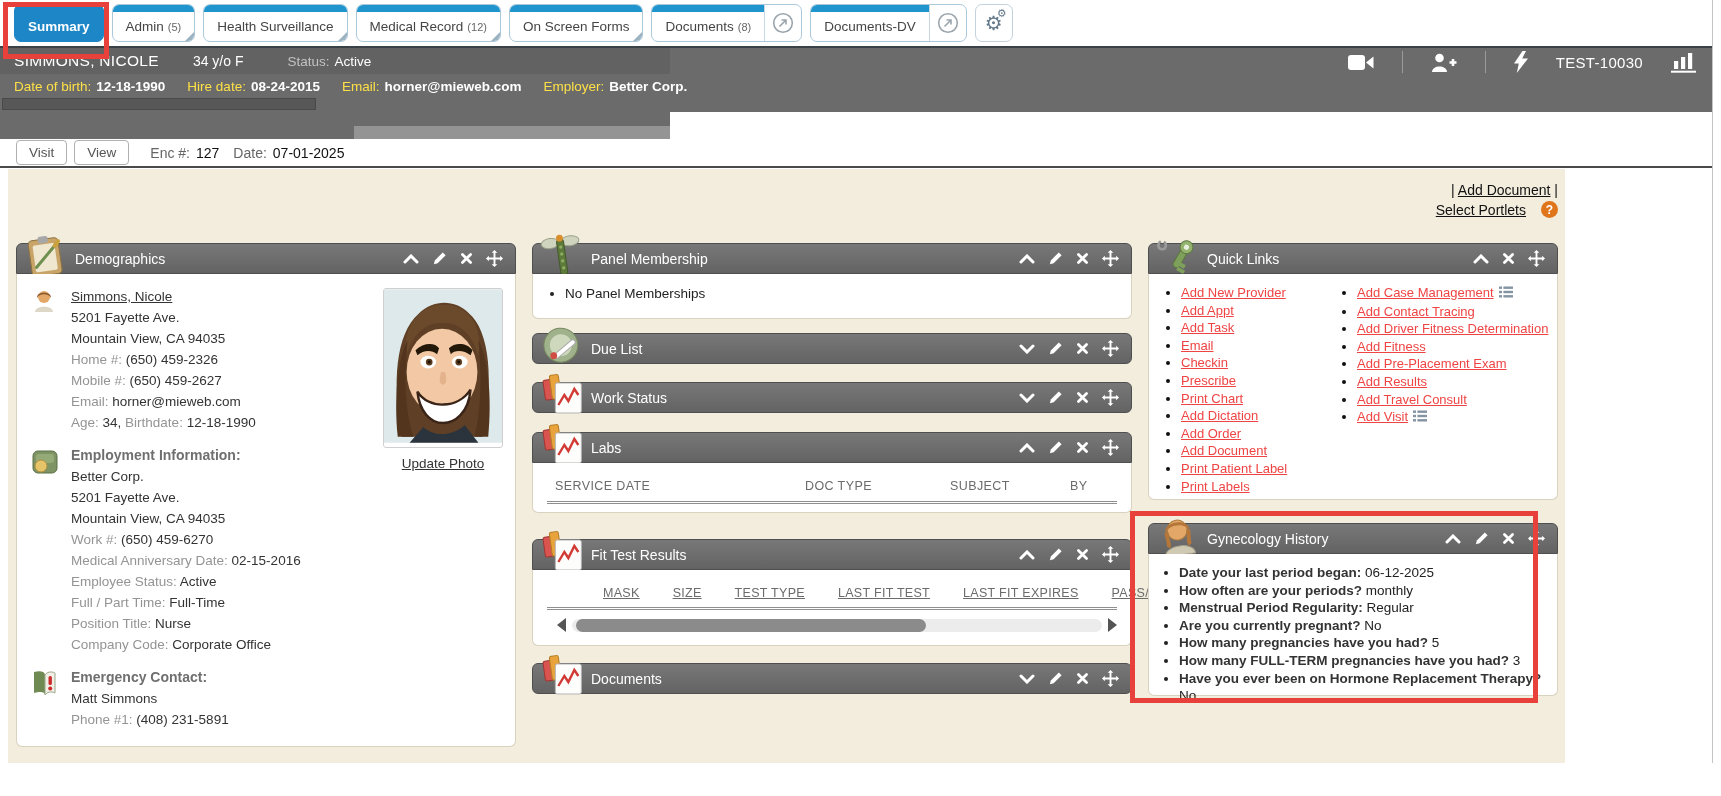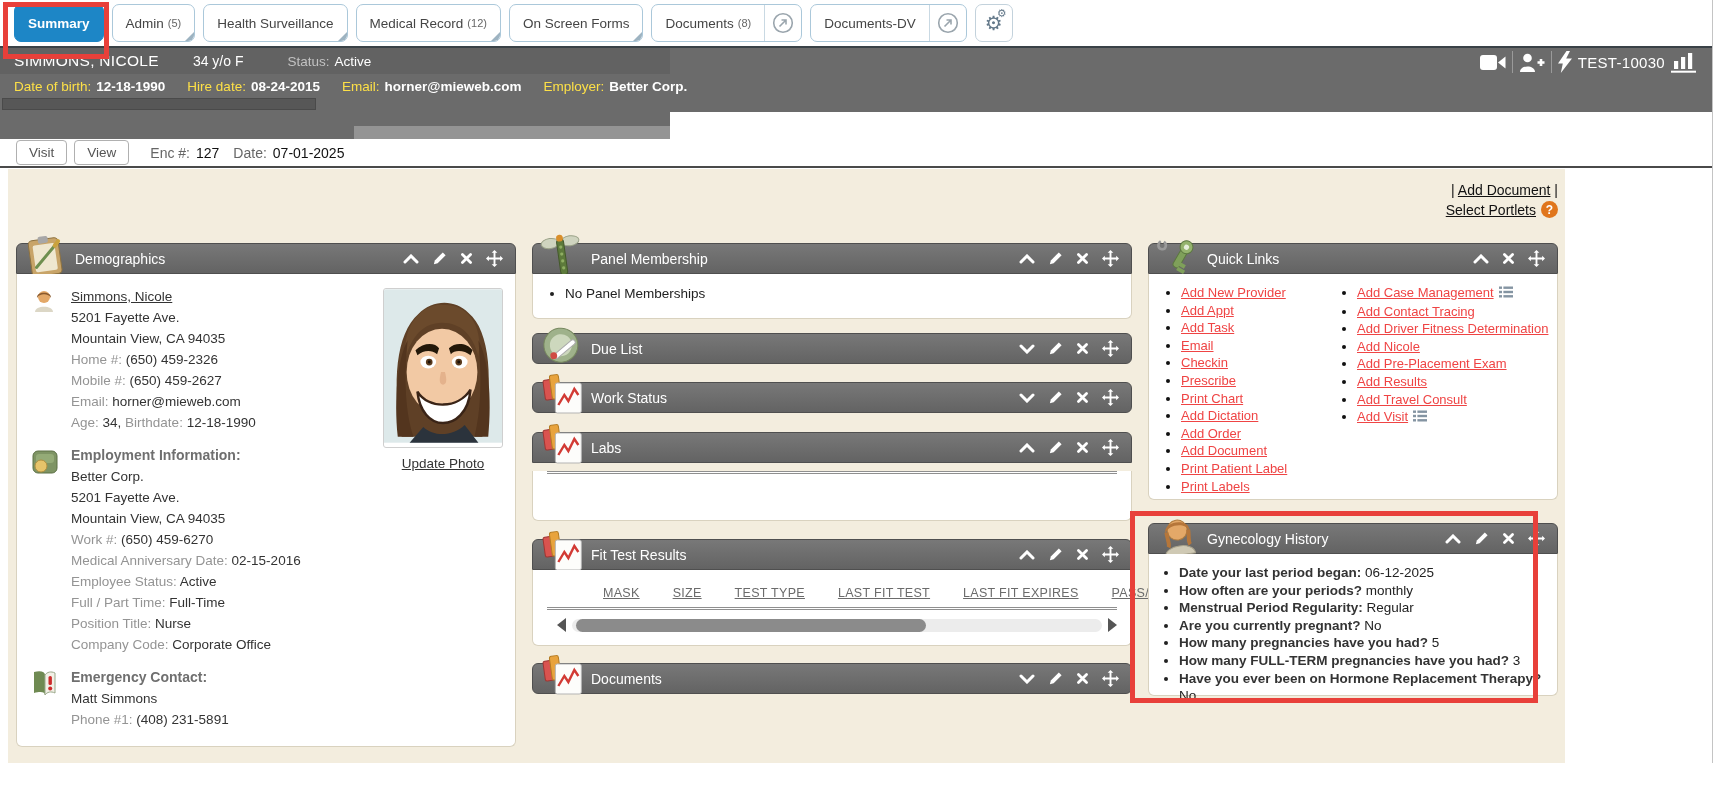--- a/index.html
+++ b/index.html
@@ -5,21 +5,21 @@
   html,body{margin:0;padding:0;background:#fff;}
   *{box-sizing:border-box;}
   .screen{position:relative;width:1721px;height:796px;overflow:hidden;background:#fff;
           font-family:"Liberation Sans","DejaVu Sans",sans-serif;color:#333;}
 
   
   .tab-bar{position:absolute;left:0;top:0;width:1712px;height:48px;background:#fff;
            border-bottom:2px solid #3a4247;display:flex;align-items:flex-end;padding:0 0 4px 14px;gap:8px;}
   .tab{position:relative;display:flex;align-items:stretch;height:38px;background:#fff;
        border:1px solid #abc8da;border-radius:7px;overflow:hidden;cursor:pointer;}
-  .tab-main{display:flex;flex-direction:row;min-width:0;}
+  .tab-main{display:flex;flex-direction:column;min-width:0;}
   .tab-cap{height:7px;background:#2095cd;flex:0 0 auto;}
   .tab-lab{flex:1;display:flex;align-items:center;padding:0 13px;font-size:13.5px;color:#454545;white-space:nowrap;}
   .tab-cnt{font-size:11px;margin-left:4px;color:#666;}
   .tab.fold::after{content:'';position:absolute;right:0;bottom:0;width:0;height:0;
        border-style:solid;border-width:0 0 9px 9px;border-color:transparent transparent #9db3c1 transparent;}
   .tab.active{background:#1d86c6;border-color:#1d86c6;}
   .tab.active .tab-cap{background:#1d86c6;}
   .tab.active .tab-lab{color:#fff;font-weight:bold;}
   .tab-ext{border-left:1px solid #c9d9e3;display:flex;align-items:center;padding:0 7px;}
   .gear-btn{position:relative;width:38px;height:38px;border:1px solid #c3d2dc;border-radius:7px;background:#fff;
@@ -31,21 +31,21 @@
   .red-box{position:absolute;border:5px solid #e8403a;z-index:60;pointer-events:none;}
 
   
   .band{position:absolute;left:0;top:48px;width:1712px;height:64px;background:#6b6b6b;color:#fff;}
   .band-row1{position:absolute;left:0;top:0;width:100%;height:26px;display:flex;align-items:center;}
   .band-row1-shade{position:absolute;left:0;top:0;width:670px;height:26px;background:#626262;}
   .band-name{position:relative;margin-left:14px;font-size:15.5px;letter-spacing:.3px;color:#fff;}
   .band-agesex{position:relative;margin-left:34px;font-size:14px;color:#fff;}
   .band-statlab{position:relative;margin-left:44px;font-size:13.5px;color:#c2c2c2;}
   .band-statval{position:relative;margin-left:5px;font-size:13.5px;color:#fff;}
-  .band-icons{position:absolute;right:16px;top:3px;height:22px;display:flex;align-items:center;gap:6px;}
+  .band-icons{position:absolute;right:16px;top:3px;height:22px;display:flex;align-items:center;gap:28px;}
   .band-sep{width:1px;height:22px;background:#9a9a9a;}
   .band-chartid{font-size:15px;color:#fff;letter-spacing:.3px;}
   .band-row2{position:absolute;left:0;top:26px;width:100%;height:24px;display:flex;align-items:center;padding-left:14px;gap:22px;}
   .bf-label{color:#fde047;font-size:13.5px;}
   .bf-value{color:#fff;font-size:13.5px;font-weight:bold;margin-left:5px;}
   .band-strip{position:absolute;left:2px;top:50px;width:314px;height:12px;background:#575757;border:1px solid #4a4a4a;}
   .step-a{position:absolute;left:0;top:112px;width:670px;height:14px;background:#6b6b6b;}
   .step-b1{position:absolute;left:0;top:126px;width:354px;height:13px;background:#6b6b6b;}
   .step-b2{position:absolute;left:354px;top:126px;width:316px;height:13px;background:#949494;}
 
@@ -57,21 +57,21 @@
   .enc-lab{color:#666;font-size:14px;margin-left:14px;}
   .enc-val{color:#111;font-size:14px;margin-left:6px;}
 
   
   .content{position:absolute;left:0;top:169px;width:1712px;height:594px;background:#fff;}
   .cream{position:absolute;left:8px;top:0;width:1557px;height:594px;background:#f3edde;}
   .right-gutter{position:absolute;left:1712px;top:0;width:9px;height:763px;background:#fff;border-left:1px solid #c4c4c4;}
 
   .top-links{position:absolute;left:1150px;top:13px;width:408px;text-align:right;font-size:14px;color:#111;}
   .top-links a{color:#111;text-decoration:underline;cursor:pointer;}
-  .tl-row2{margin-top:3px;display:flex;justify-content:flex-end;align-items:center;gap:5px;}
+  .tl-row2{margin-top:3px;display:flex;justify-content:flex-end;align-items:center;gap:15px;}
   .help-circle{display:inline-flex;width:17px;height:17px;border-radius:50%;background:#e0761c;color:#fff;
        font-size:12px;font-weight:bold;align-items:center;justify-content:center;cursor:pointer;}
 
   
   .portlet{position:absolute;}
   .p-head{position:relative;height:31px;background:linear-gradient(#787878,#636363);
           border:1px solid #4f4f4f;border-radius:6px;display:flex;align-items:center;padding:0 12px 0 58px;}
   .portlet.open .p-head{border-radius:6px 6px 0 0;}
   .p-title{color:#fff;font-size:14px;white-space:nowrap;}
   .p-icon{position:absolute;left:6px;top:-11px;width:46px;height:46px;transform:rotate(-8deg);}
@@ -557,20 +557,26 @@
               </svg>
             </span>
           <span class="pc">
               <svg width="17" height="17" viewBox="0 0 18 18">
                 <path d="M9 0 L12 3 H10 V8 H15 V6 L18 9 L15 12 V10 H10 V15 H12 L9 18 L6 15 H8 V10 H3 V12 L0 9 L3 6 V8 H8 V3 H6 Z" fill="#fff"></path>
               </svg>
             </span>
         </span>
       </div>
       <div class="p-body" style="height:50px;">
+        <div class="labs-cols">
+            <span class="th">SERVICE DATE</span>
+            <span class="th">DOC TYPE</span>
+            <span class="th">SUBJECT</span>
+            <span class="th">BY</span>
+          </div>
         <div class="labs-rule"></div>
       </div>
     </div>
 
     <div class="portlet open" style="left:532px;top:370px;width:600px;">
       <div class="p-head">
         <span class="p-icon">
           <svg width="46" height="46" viewBox="0 0 46 46">
               <rect x="6" y="6" width="9" height="20" rx="2" fill="#d9534f" stroke="#a03532"></rect>
               <rect x="13" y="2" width="9" height="24" rx="2" fill="#e8a33d" stroke="#b47c24"></rect>
@@ -716,21 +722,21 @@
                       <rect x="0" y="0.5" width="3" height="2.4"></rect>
                       <rect x="0" y="4.8" width="3" height="2.4"></rect>
                       <rect x="0" y="9.1" width="3" height="2.4"></rect>
                       <rect x="4.4" y="0.5" width="9.6" height="2.4"></rect>
                       <rect x="4.4" y="4.8" width="9.6" height="2.4"></rect>
                       <rect x="4.4" y="9.1" width="9.6" height="2.4"></rect>
                     </g>
                   </svg></span></li>
               <li><a>Add Contact Tracing</a></li>
               <li><a>Add Driver Fitness Determination</a></li>
-              <li><a>Add Nicole</a></li>
+              <li><a>Add Fitness</a></li>
               <li><a>Add Pre-Placement Exam</a></li>
               <li><a>Add Results</a></li>
               <li><a>Add Travel Consult</a></li>
               <li><a>Add Visit</a><span class="grid-ic"><svg width="14" height="12" viewBox="0 0 14 12">
                     <g fill="#8494a2">
                       <rect x="0" y="0.5" width="3" height="2.4"></rect>
                       <rect x="0" y="4.8" width="3" height="2.4"></rect>
                       <rect x="0" y="9.1" width="3" height="2.4"></rect>
                       <rect x="4.4" y="0.5" width="9.6" height="2.4"></rect>
                       <rect x="4.4" y="4.8" width="9.6" height="2.4"></rect>

